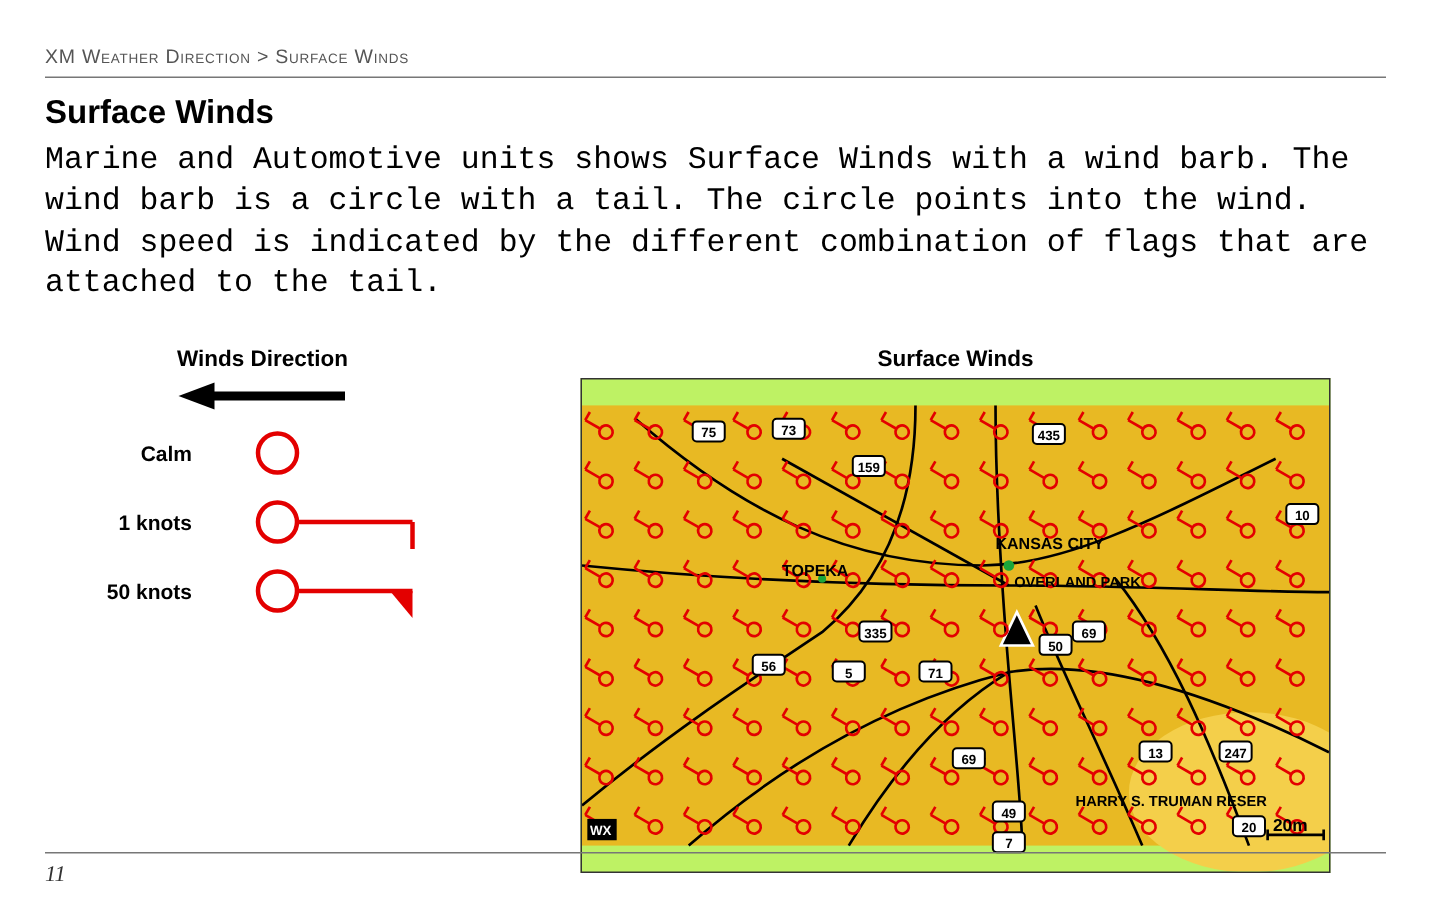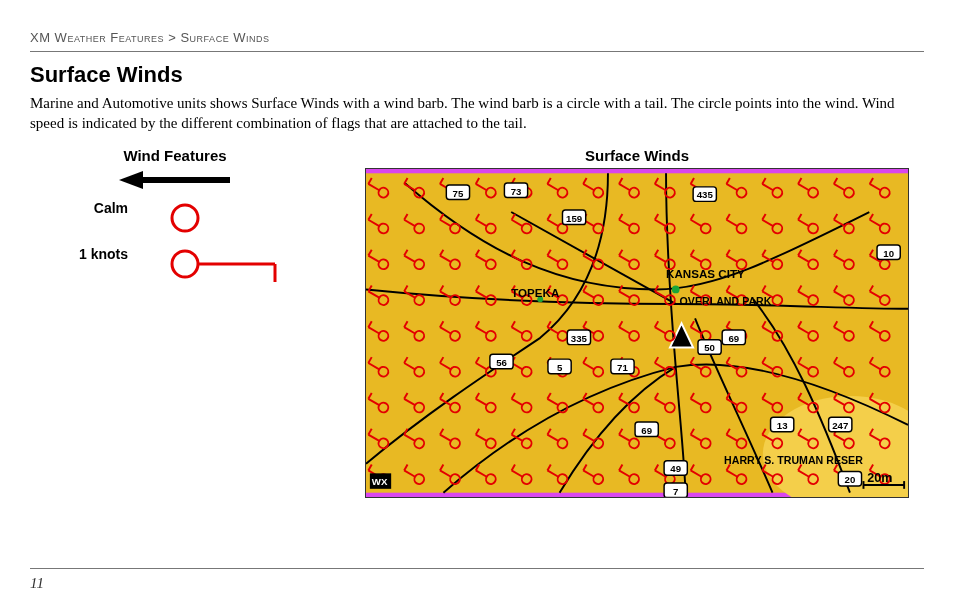--- a/index.html
+++ b/index.html
@@ -25,23 +25,24 @@
     border-top: 1px solid #777;
     margin-bottom: 10px;
   }
   .section-title {
     font-family: Arial, Helvetica, sans-serif;
     font-size: 22px;
     font-weight: bold;
     margin-bottom: 6px;
   }
   .body-text {
-    font-size: 15px;
+    font-size: 21px;
     line-height: 1.3;
-    margin-bottom: 14px;
+    margin-bottom: 28px;
+    font-family: Liberation Mono, monospace;
   }
   .content-row {
     display: flex;
     gap: 30px;
   }
   .legend-col {
     flex: 0 0 290px;
     display: flex;
     flex-direction: column;
     align-items: center;
@@ -50,20 +51,21 @@
     font-family: Arial, Helvetica, sans-serif;
     font-weight: bold;
     font-size: 15px;
     margin-bottom: 4px;
   }
   .legend-arrow {
     margin-bottom: 8px;
   }
   .legend-row {
     display: flex;
+    align-items: center;
     width: 100%;
     margin-bottom: 10px;
     gap: 25px;
   }
   .legend-label {
     font-family: Arial, Helvetica, sans-serif;
     font-weight: bold;
     font-size: 14px;
     flex: 0 0 110px;
     text-align: right;
@@ -78,24 +80,24 @@
     flex-direction: column;
     align-items: center;
   }
   .map-title {
     font-family: Arial, Helvetica, sans-serif;
     font-weight: bold;
     font-size: 15px;
     margin-bottom: 4px;
   }
   .map-box {
-    width: 544px;
+    width: 500px;
     height: 330px;
     border: 1px solid #333;
-    background: #d946ef;
+    background: #bef264;
     position: relative;
     overflow: hidden;
   }
   .map-svg { width: 100%; height: 100%; display:block; }
   .footer {
     position: absolute;
     left: 30px;
     right: 30px;
     bottom: 22px;
   }
@@ -109,31 +111,31 @@
     justify-content: space-between;
     font-style: italic;
     font-size: 15px;
     color: #333;
   }
 </style>
 </head>
 <body>
 
 <div class="breadcrumb">
-  <span>XM Weather Features</span><span> &gt; </span><span>Surface Winds</span>
+  <span>XM Weather Direction</span><span> &gt; </span><span>Surface Winds</span>
 </div>
 <hr class="hr-top">
 
 <h2 class="section-title">Surface Winds</h2>
 <p class="body-text">Marine and Automotive units shows Surface Winds with a wind barb. The wind barb is a circle with a tail. The circle points into the wind. Wind speed is indicated by the different combination of flags that are attached to the tail.</p>
 
 <div class="content-row">
 
   <div class="legend-col">
-    <div class="legend-title">Wind Features</div>
+    <div class="legend-title">Winds Direction</div>
     <svg class="legend-arrow" width="120" height="24">
       <line x1="20" y1="12" x2="115" y2="12" stroke="#000" stroke-width="6"></line>
       <polygon points="4,12 28,3 28,21" fill="#000"></polygon>
     </svg>
 
     <div class="legend-row">
       <div class="legend-label">Calm</div>
       <svg class="legend-icon" width="140" height="36">
         <circle cx="20" cy="18" r="13" fill="none" stroke="#e30000" stroke-width="3"></circle>
       </svg>
@@ -144,20 +146,28 @@
       <div class="legend-label">1 knots</div>
       <svg class="legend-icon" width="140" height="36">
         <circle cx="20" cy="18" r="13" fill="none" stroke="#e30000" stroke-width="3"></circle>
         <line x1="33" y1="18" x2="110" y2="18" stroke="#e30000" stroke-width="3"></line>
         <line x1="110" y1="18" x2="110" y2="36" stroke="#e30000" stroke-width="3"></line>
       </svg>
     </div>
 
 
 
+    <div class="legend-row">
+      <div class="legend-label">50 knots</div>
+      <svg class="legend-icon" width="140" height="36">
+        <circle cx="20" cy="18" r="13" fill="none" stroke="#e30000" stroke-width="3"></circle>
+        <line x1="33" y1="18" x2="110" y2="18" stroke="#e30000" stroke-width="3"></line>
+        <polygon points="95,18 110,18 110,36" fill="#e30000"></polygon>
+      </svg>
+    </div>
   </div>
 
   <div class="map-col">
     <div class="map-title">Surface Winds</div>
     <div class="map-box">
       <svg class="map-svg" viewBox="0 0 560 330">
         <rect x="0" y="0" width="560" height="330" fill="#e8b923"></rect>
 
         <ellipse cx="500" cy="290" rx="90" ry="60" fill="#f4cf4a"></ellipse>
 

